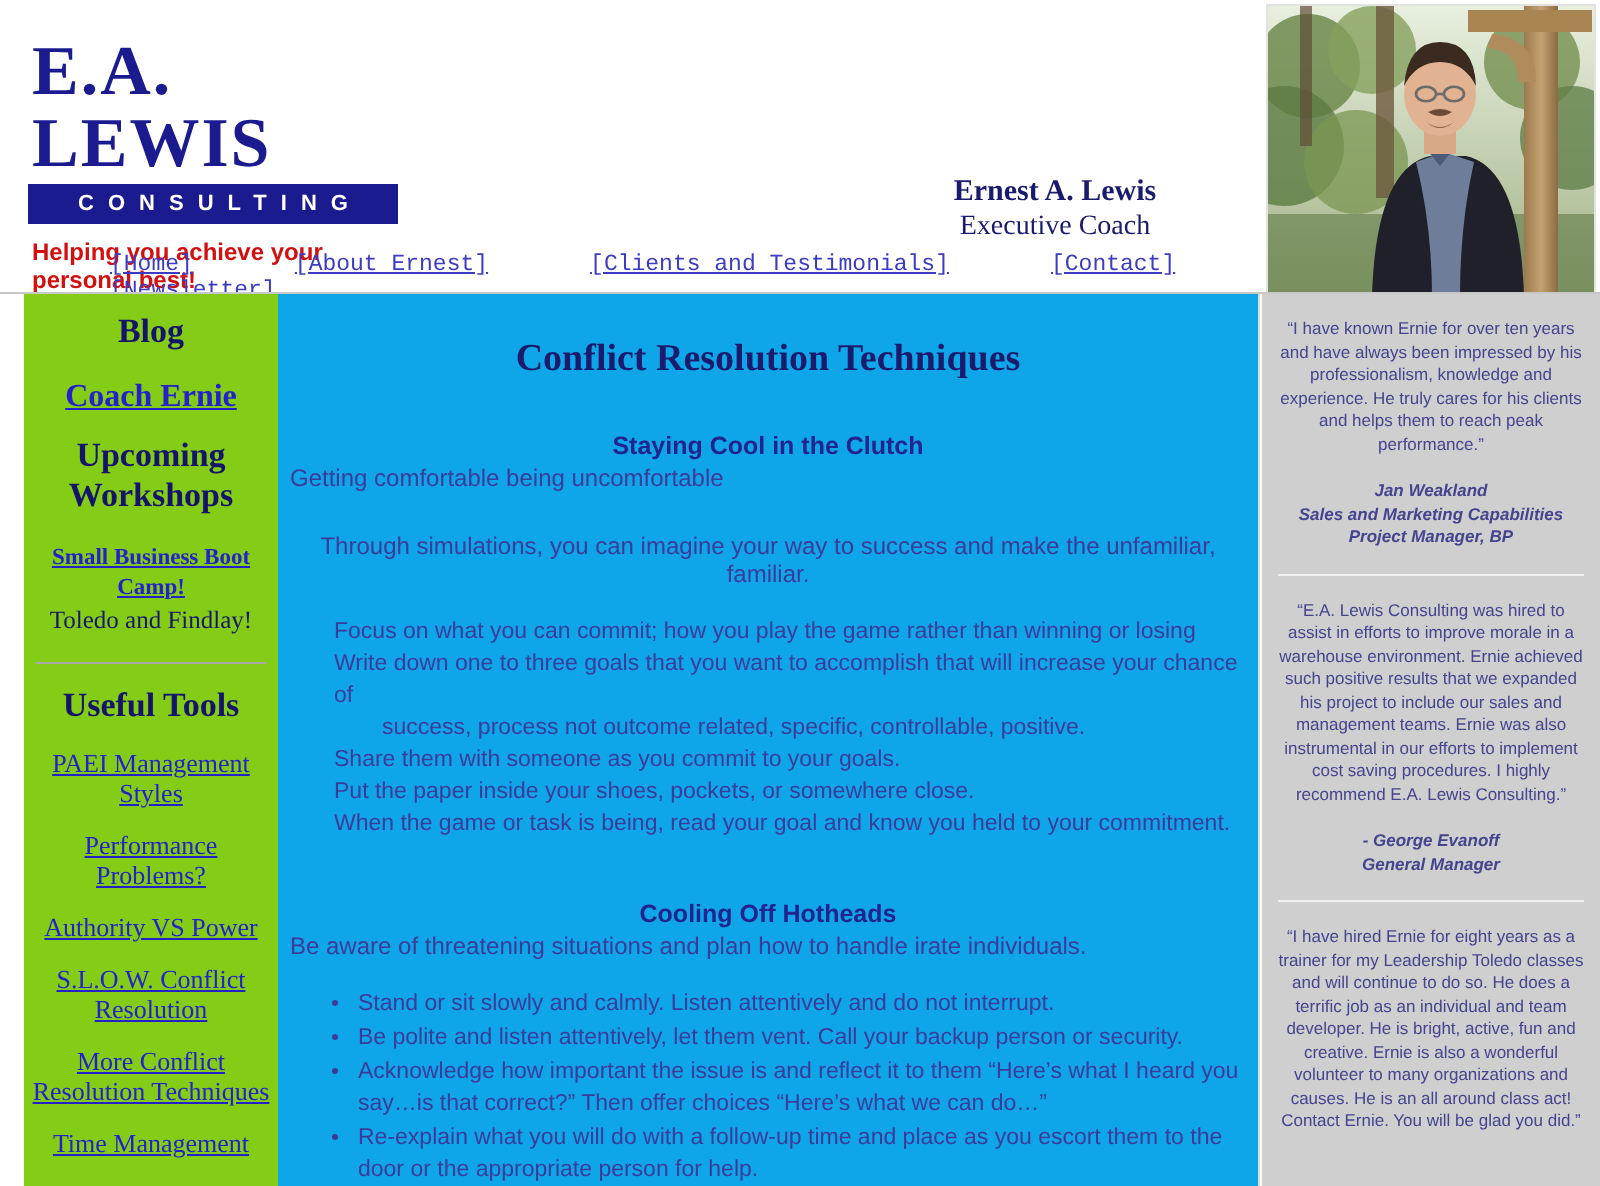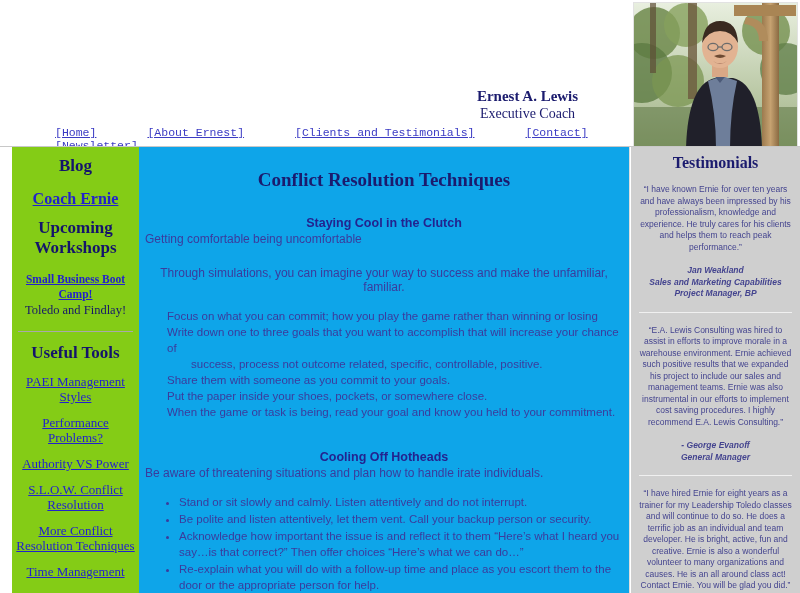--- a/index.html
+++ b/index.html
@@ -137,20 +137,25 @@
   }
   .t-rule{height:1px;background:#f0f0f0;margin:12px 0 0 0;}
 </style>
 </head>
 <body>
 
 <div class="page">
 
   <div class="header">
 
+    <div class="logo-wrap">
+      <div class="logo-name">E.A. LEWIS</div>
+      <div class="logo-bar">CONSULTING</div>
+      <div class="tagline">Helping you achieve your personal best!</div>
+    </div>
 
     <div class="coach-block">
       <div class="coach-name">Ernest A. Lewis</div>
       <div class="coach-role">Executive Coach</div>
     </div>
 
     <div class="photo">
       <svg width="163" height="145" viewBox="0 0 163 145" xmlns="http://www.w3.org/2000/svg">
         <defs>
           <linearGradient id="sky" x1="0" y1="0" x2="0" y2="1">
@@ -245,21 +250,20 @@
         <li>Stand or sit slowly and calmly.  Listen attentively and do not interrupt.</li>
         <li>Be polite and listen attentively, let them vent.  Call your backup person or security.</li>
         <li>Acknowledge how important the issue is and reflect it to them “Here’s what I heard you say…is that correct?”  Then offer choices “Here’s what we can do…”</li>
         <li>Re-explain what you will do with a follow-up time and place as you escort them to the door or the appropriate person for help.</li>
 
       </ul>
 
     </div>
 
     <div class="sidebar-right">
-      <div class="t-head">Testimonials</div>
 
       <div>
         <div class="t-quote">“I have known Ernie for over ten years and have always been impressed by his professionalism, knowledge and experience. He truly cares for his clients and helps them to reach peak performance.”</div>
         <div class="t-author">Jan Weakland<br>Sales and Marketing Capabilities Project Manager, BP</div>
       </div>
       <div class="t-rule"></div>
 
       <div>
         <div class="t-quote">“E.A. Lewis Consulting was hired to assist in efforts to improve morale in a warehouse environment. Ernie achieved such positive results that we expanded his project to include our sales and management teams. Ernie was also instrumental in our efforts to implement cost saving procedures. I highly recommend E.A. Lewis Consulting.”</div>
         <div class="t-author">- George Evanoff<br>General Manager</div>

